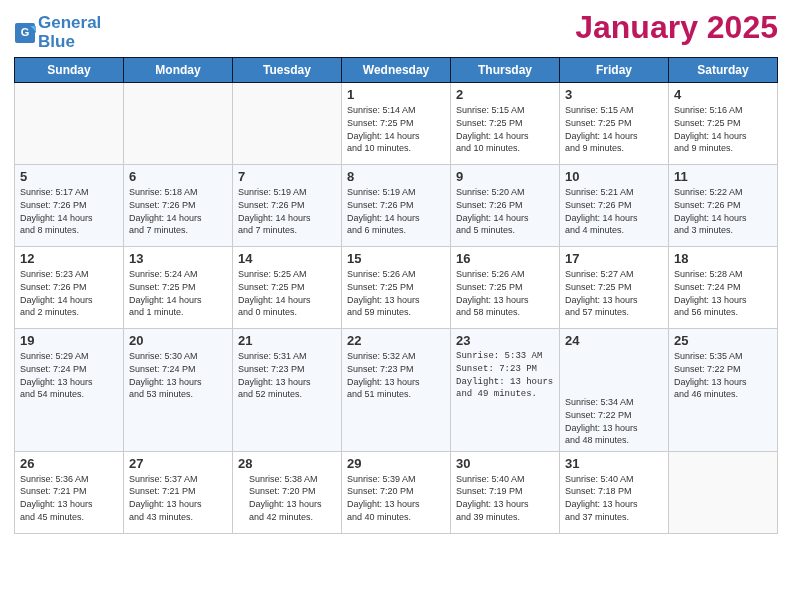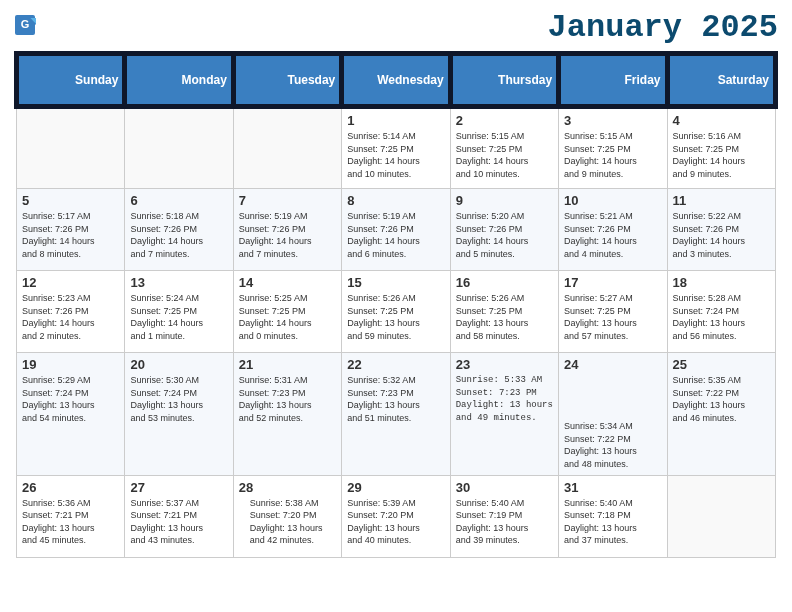--- a/index.html
+++ b/index.html
@@ -40,42 +40,41 @@
       width: 22px;
       height: 22px;
       margin-right: 2px;
     }
     .title-block {
       text-align: right;
     }
     .month-title {
       font-size: 32px;
       font-weight: bold;
-      color: #0c4a6e;
+      color: #be185d;
       line-height: 1.1;
-      font-family: Liberation Mono, monospace;
     }
     .location-title {
       font-size: 14px;
       color: #555;
       font-weight: normal;
     }
     .calendar {
       width: 100%;
       border-collapse: collapse;
       table-layout: fixed;
     }
     .calendar thead th {
       background: #3a7fc1;
       color: #fff;
       font-size: 12px;
       font-weight: bold;
-      padding: 17px 4px;
-      text-align: right;
-      border: 5px solid #0f172a;
+      padding: 5px 4px;
+      text-align: center;
+      border: 1px solid #0f172a;
     }
     .calendar tbody td {
       vertical-align: top;
       border: 1px solid #ccc;
       padding: 4px 5px;
       font-size: 9.5px;
       color: #333;
       height: 82px;
       background: #fff;
     }
@@ -103,20 +102,24 @@
 
 <div class="page">
   <div class="header-row">
     <div class="logo">
       <svg class="logo-icon" viewBox="0 0 44 44" xmlns="http://www.w3.org/2000/svg">
         <rect x="2" y="2" width="40" height="40" rx="4" fill="#3a7fc1"></rect>
         <text x="22" y="28" text-anchor="middle" font-size="22" font-weight="bold" fill="#fff" font-family="Arial">G</text>
         <polygon points="32,10 44,10 44,22" fill="#3a7fc1"></polygon>
         <polygon points="33,8 44,8 44,20" fill="#5bb3e8"></polygon>
       </svg>
+      <div>
+        <div class="logo-text"><span>General</span></div>
+        <div class="logo-text"><span>Blue</span></div>
+      </div>
     </div>
     <div class="title-block">
       <div class="month-title">January 2025</div>
     </div>
   </div>
 
   <table class="calendar">
     <thead>
       <tr>
 

